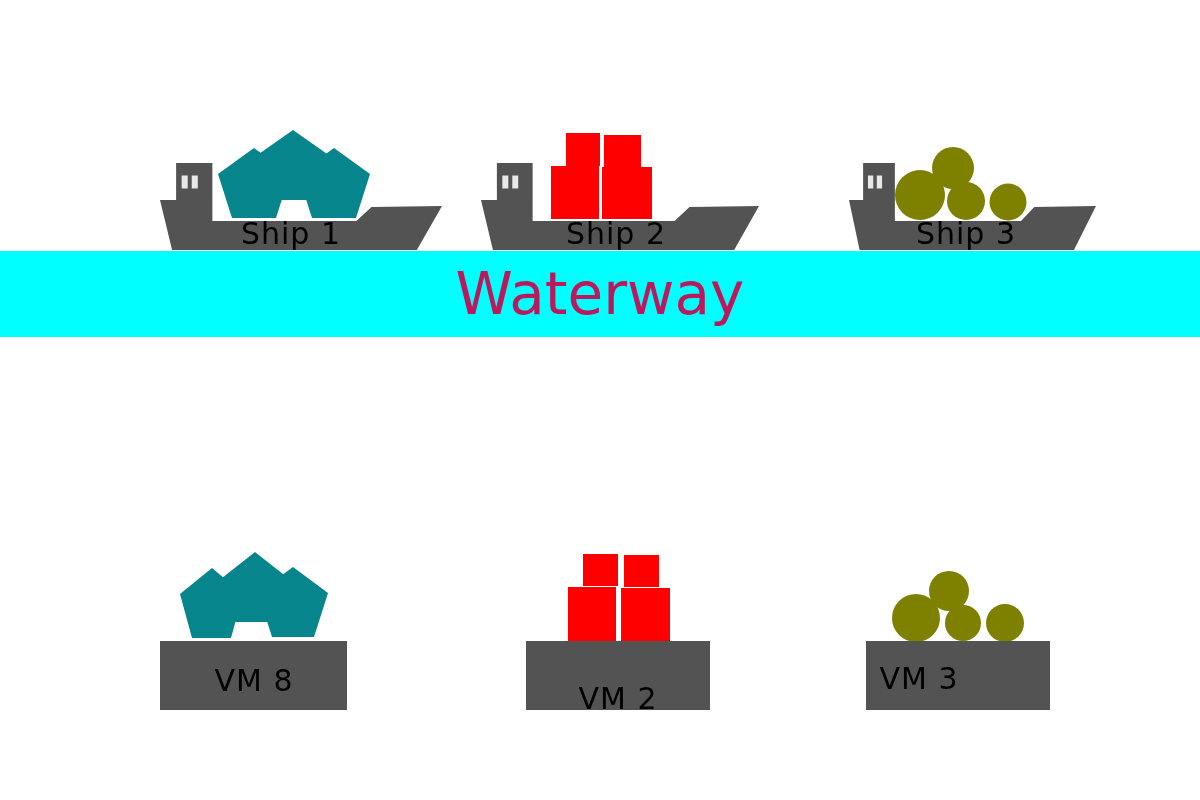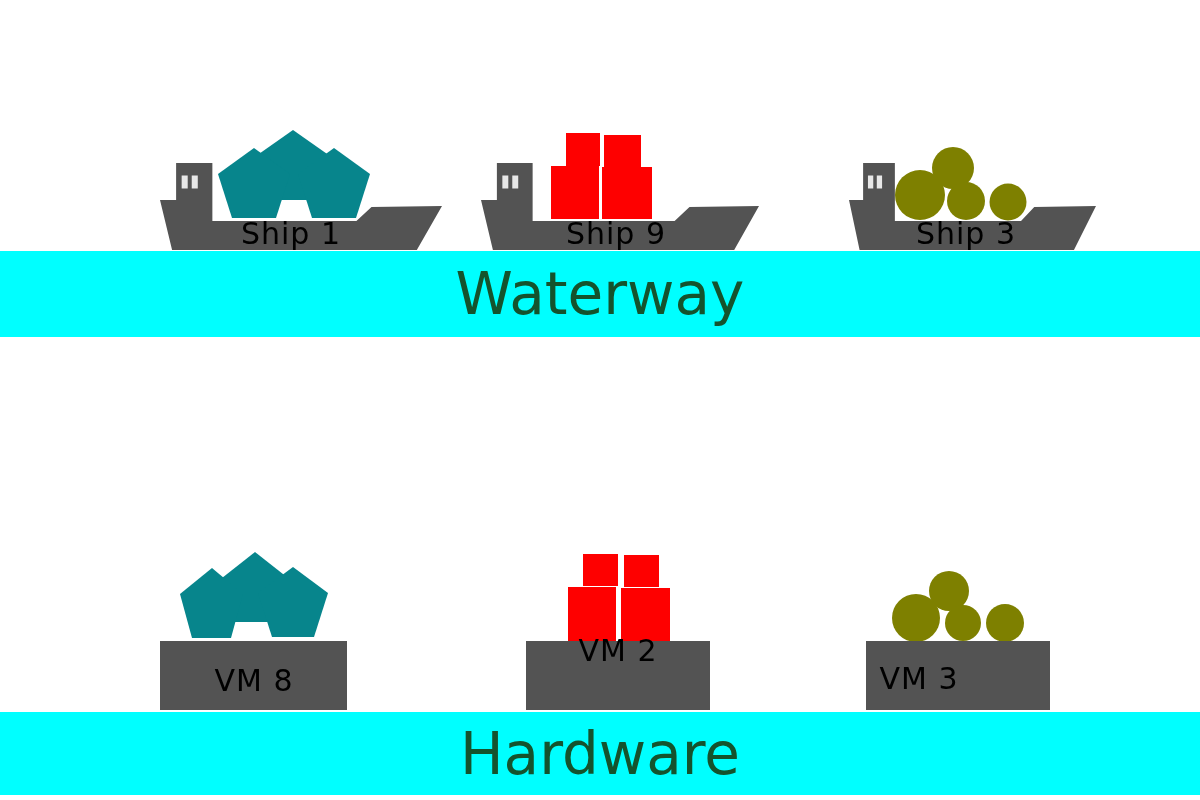--- a/index.html
+++ b/index.html
@@ -6,21 +6,21 @@
   .canvas{
     position:relative;width:1200px;height:800px;background:#ffffff;
     overflow:hidden;font-family:"DejaVu Sans",sans-serif;color:#000;
   }
   .band{
     position:absolute;left:0;width:1200px;background:#00ffff;
     display:flex;align-items:center;justify-content:center;
   }
   .band-waterway{top:251px;height:86px;}
   .band-hardware{top:712px;height:83px;}
-  .band-label{font-size:58px;line-height:1;color:#14532d;white-space:nowrap;}
+  .band-label{font-size:58px;line-height:1;color:#be185d;white-space:nowrap;}
   .shape-svg{position:absolute;display:block;}
   .item-label{
     position:absolute;transform:translateX(-50%);
     font-size:30px;line-height:1;letter-spacing:1px;white-space:nowrap;color:#000;
   }
   .vm-box{position:absolute;background:#535353;}
   .hull{fill:#535353;}
   .window{fill:#e8e8e8;}
   .teal{fill:#07858c;}
   .red{fill:#fe0000;}
@@ -51,21 +51,21 @@
     <rect class="window" x="21.5" y="48.5" width="6" height="13"></rect>
     <rect class="window" x="31.5" y="48.5" width="6" height="13"></rect>
   </svg>
 
   <svg class="shape-svg" style="left:551px;top:132px" width="102" height="90" viewBox="0 0 102 90">
     <rect class="red" x="15" y="1" width="34" height="33"></rect>
     <rect class="red" x="53" y="3" width="37" height="32"></rect>
     <rect class="red" x="0" y="34" width="48" height="53"></rect>
     <rect class="red" x="51" y="35" width="50" height="52"></rect>
   </svg>
-  <div class="item-label" style="left:616px;top:219px">Ship 9</div>
+  <div class="item-label" style="left:616px;top:219px">Ship 2</div>
 
   <svg class="shape-svg" style="left:849px;top:127px" width="247" height="124" viewBox="0 0 280 124" preserveAspectRatio="none">
     <path class="hull" d="M0,73 L12,123 L255,123 L280,79 L210,80 L195,94 L52,94 L52,73 Z"></path>
     <rect class="hull" x="16" y="36" width="36" height="37"></rect>
     <rect class="window" x="21.5" y="48.5" width="6" height="13"></rect>
     <rect class="window" x="31.5" y="48.5" width="6" height="13"></rect>
   </svg>
 
   <svg class="shape-svg" style="left:895px;top:146px" width="132" height="76" viewBox="0 0 132 76">
     <circle class="olive" cx="58" cy="22" r="21"></circle>
@@ -87,28 +87,25 @@
   <div class="vm-box" style="left:160px;top:641px;width:187px;height:69px"></div>
   <div class="item-label" style="left:254px;top:666px">VM 8</div>
 
   <svg class="shape-svg" style="left:568px;top:554px" width="104" height="88" viewBox="0 0 104 88">
     <rect class="red" x="15" y="0" width="35" height="32"></rect>
     <rect class="red" x="56" y="1" width="35" height="32"></rect>
     <rect class="red" x="0" y="33" width="48" height="54"></rect>
     <rect class="red" x="53" y="34" width="49" height="53"></rect>
   </svg>
   <div class="vm-box" style="left:526px;top:641px;width:184px;height:69px"></div>
-  <div class="item-label" style="left:618px;top:636px">VM 2</div>
+  <div class="item-label" style="left:618px;top:684px">VM 2</div>
 
   <svg class="shape-svg" style="left:891px;top:570px" width="134" height="72" viewBox="0 0 134 72">
     <circle class="olive" cx="58" cy="21" r="20"></circle>
     <circle class="olive" cx="25" cy="48" r="24"></circle>
     <circle class="olive" cx="72" cy="53" r="18"></circle>
     <circle class="olive" cx="114" cy="53" r="19"></circle>
   </svg>
   <div class="vm-box" style="left:866px;top:641px;width:184px;height:69px"></div>
   <div class="item-label" style="left:919px;top:664px">VM 3</div>
 
-  <div class="band band-hardware">
-    <span class="band-label">Hardware</span>
-  </div>
 
 </div>
 
 </body></html>

